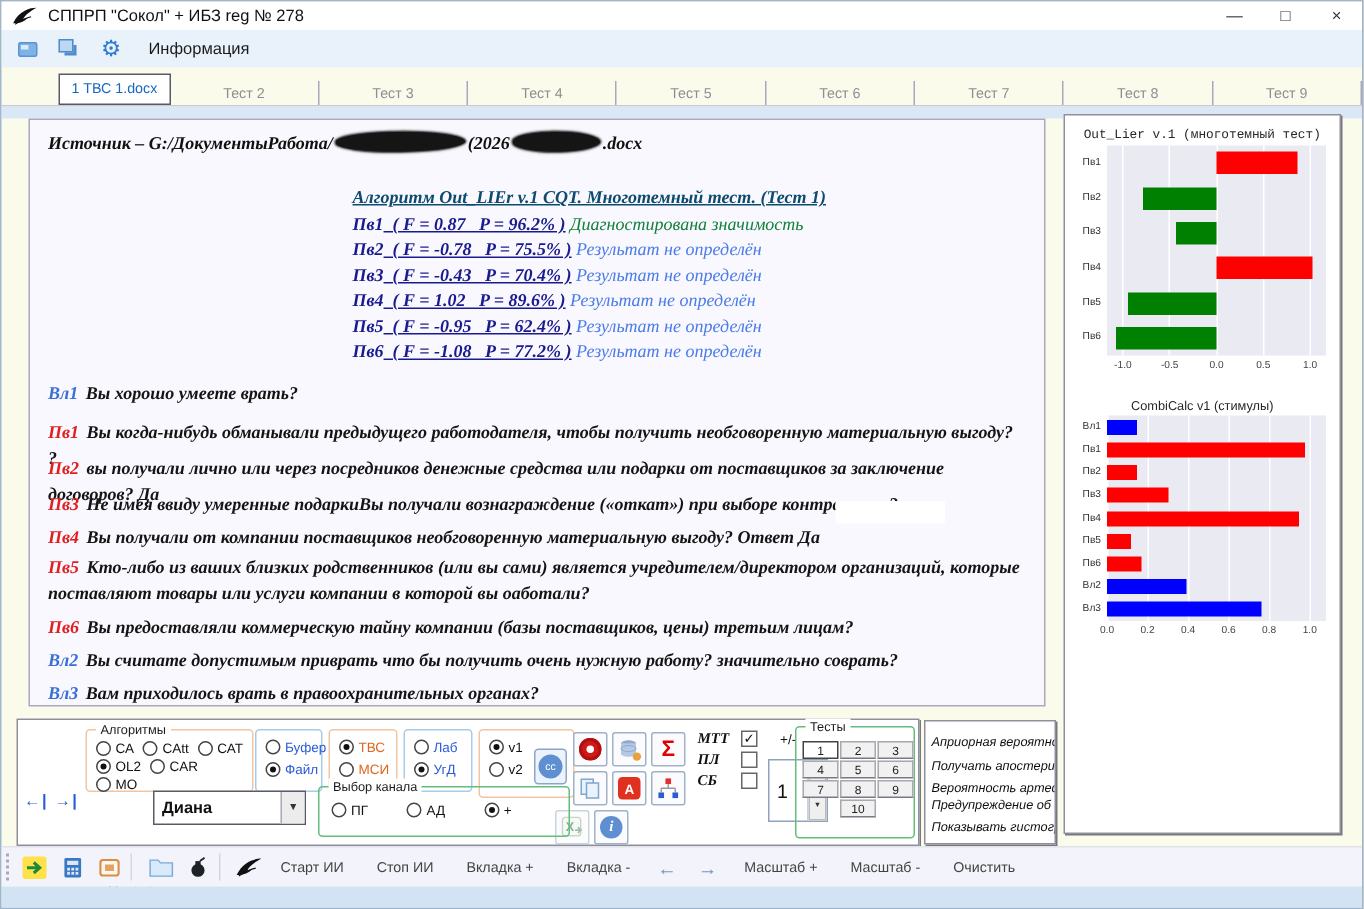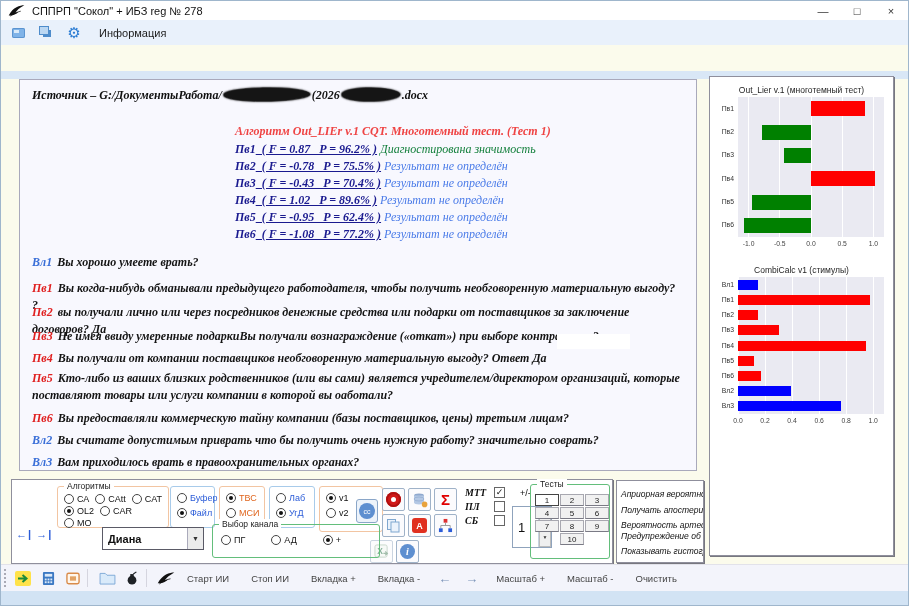--- a/index.html
+++ b/index.html
@@ -26,21 +26,21 @@
   .tabstrip { position:absolute; left:0; top:46px; width:100%; height:24px; display:flex; align-items:flex-end; padding-left:38px; border-bottom:1px solid #C9C9D6; }
   .tab { height:16px; width:100px; display:flex; align-items:center; justify-content:center; font-size:9.5px; color:#8E8E92; border-right:1px solid #A9A9BC; }
   .tab.active { height:21px; width:75px; background:#FFFFFF; border:1px solid #5A5A66; color:#1767C0; }
   .substrip { position:absolute; left:0; top:70px; width:100%; height:8px; background:#D9E7F6; }
 
   
   .docpanel { position:absolute; left:18px; top:78px; width:678px; height:392px; background:#F8F8FE; border:1px solid #A9A9BB; font-family:"Liberation Serif", serif; }
   .srcline { position:absolute; left:12px; top:8px; font:bold italic 12px "Liberation Serif", serif; color:#101010; }
   .blob { display:inline-block; vertical-align:-2px; height:13px; background:#151515; border-radius:46% 60% 50% 55%; transform:rotate(-1.2deg); box-shadow:0 0 1.5px 1px #222; margin:0 2px; }
   .blob.b1 { width:86px; } .blob.b2 { width:58px; }
-  .algo-title { position:absolute; left:215px; top:44px; font:bold italic 12px "Liberation Serif", serif; color:#ef4444; }
+  .algo-title { position:absolute; left:215px; top:44px; font:bold italic 12px "Liberation Serif", serif; color:#0c4a6e;text-decoration:underline; }
   .resline { position:absolute; left:215px; font:bold italic 12px "Liberation Serif", serif; color:#1A1A8F; white-space:nowrap; }
   .resline .params { white-space:pre;text-decoration:underline; }
   .resline .status { font-weight:normal; margin-left:3px; }
   .st-red { color:#15803d; }
   .st-blue { color:#4A7BE8; }
   .qline { position:absolute; left:12px; right:14px; font:bold italic 12px "Liberation Serif", serif; color:#141414; line-height:17px; }
   .q-label { margin-right:5px; }
   .q-vl { color:#3A6FD8; }
   .q-pv { color:#E02020; }
   .redact-box { position:absolute; left:537px; top:254px; width:73px; height:15px; background:#FFFFFF; }
@@ -144,20 +144,31 @@
     <span class="micon">
         <span class="icon-flag"></span>
       </span>
     <span class="micon">
         <span class="icon-copy"></span>
       </span>
     <span class="micon icon-gear">⚙</span>
     <span class="menu-item">Информация</span>
   </div>
 
+  <div class="tabstrip">
+      <div class="tab active">1 ТВС 1.docx</div>
+      <div class="tab">Тест 2</div>
+      <div class="tab">Тест 3</div>
+      <div class="tab">Тест 4</div>
+      <div class="tab">Тест 5</div>
+      <div class="tab">Тест 6</div>
+      <div class="tab">Тест 7</div>
+      <div class="tab">Тест 8</div>
+      <div class="tab">Тест 9</div>
+    </div>
   <div class="substrip"></div>
 
   <div class="docpanel">
     <div class="srcline">
       <span>Источник – G:/ДокументыРабота/</span><span class="blob b1"></span><span>(2026</span><span class="blob b2"></span><span>.docx</span>
     </div>
     <div class="algo-title">Алгоритм Out_LIEr v.1 CQT. Многотемный тест. (Тест 1)</div>
     <div id="results-host">
         <div class="resline" style="top: 62px;"><span>Пв1</span><span class="params">  ( F = 0.87   P = 96.2% )</span><span class="status st-red">Диагностирована значимость</span></div>
         <div class="resline" style="top: 79px;"><span>Пв2</span><span class="params">  ( F = -0.78   P = 75.5% )</span><span class="status st-blue">Результат не определён</span></div>
@@ -175,21 +186,21 @@
         <div class="qline" style="top: 290px;"><span class="q-label q-pv">Пв5</span><span>Кто-либо из ваших близких родственников (или вы сами) является учредителем/директором организаций, которые поставляют товары или услуги компании в которой вы оаботали?</span></div>
         <div class="qline" style="top: 330px;"><span class="q-label q-pv">Пв6</span><span>Вы предоставляли коммерческую тайну компании (базы поставщиков, цены) третьим лицам?</span></div>
         <div class="qline" style="top: 352px;"><span class="q-label q-vl">Вл2</span><span>Вы считате допустимым приврать что бы получить очень нужную работу? значительно соврать?</span></div>
         <div class="qline" style="top: 374px;"><span class="q-label q-vl">Вл3</span><span>Вам приходилось врать в правоохранительных органах?</span></div>
       </div>
     <div class="redact-box"></div>
   </div>
 
   <div class="rightpanel">
     <div class="chart">
-        <div class="chart-title" style="top: 8px;">Out_Lier v.1 (многотемный тест)</div>
+        <div class="chart-title" style="top: 8px; font-family: Liberation Mono, monospace;">Out_Lier v.1 (многотемный тест)</div>
         <div class="plot" style="left: 28px; top: 20px; width: 146px; height: 140px; background: rgb(234, 234, 242);">
           <div class="gridline" style="left: 10.1068px;"></div>
           <div class="gridline" style="left: 41.3034px;"></div>
           <div class="gridline" style="left: 72.5px;"></div>
           <div class="gridline" style="left: 103.697px;"></div>
           <div class="gridline" style="left: 134.893px;"></div>
           <div class="bar" style="left: 73px; width: 54.2821px; top: 4.16667px; height: 15px; background: rgb(255, 0, 0);"></div>
           <div class="bar" style="left: 24.3333px; width: 48.6667px; top: 27.5px; height: 15px; background: rgb(0, 128, 0);"></div>
           <div class="bar" style="left: 46.1709px; width: 26.8291px; top: 50.8333px; height: 15px; background: rgb(0, 128, 0);"></div>
           <div class="bar" style="left: 73px; width: 63.641px; top: 74.1667px; height: 15px; background: rgb(255, 0, 0);"></div>

